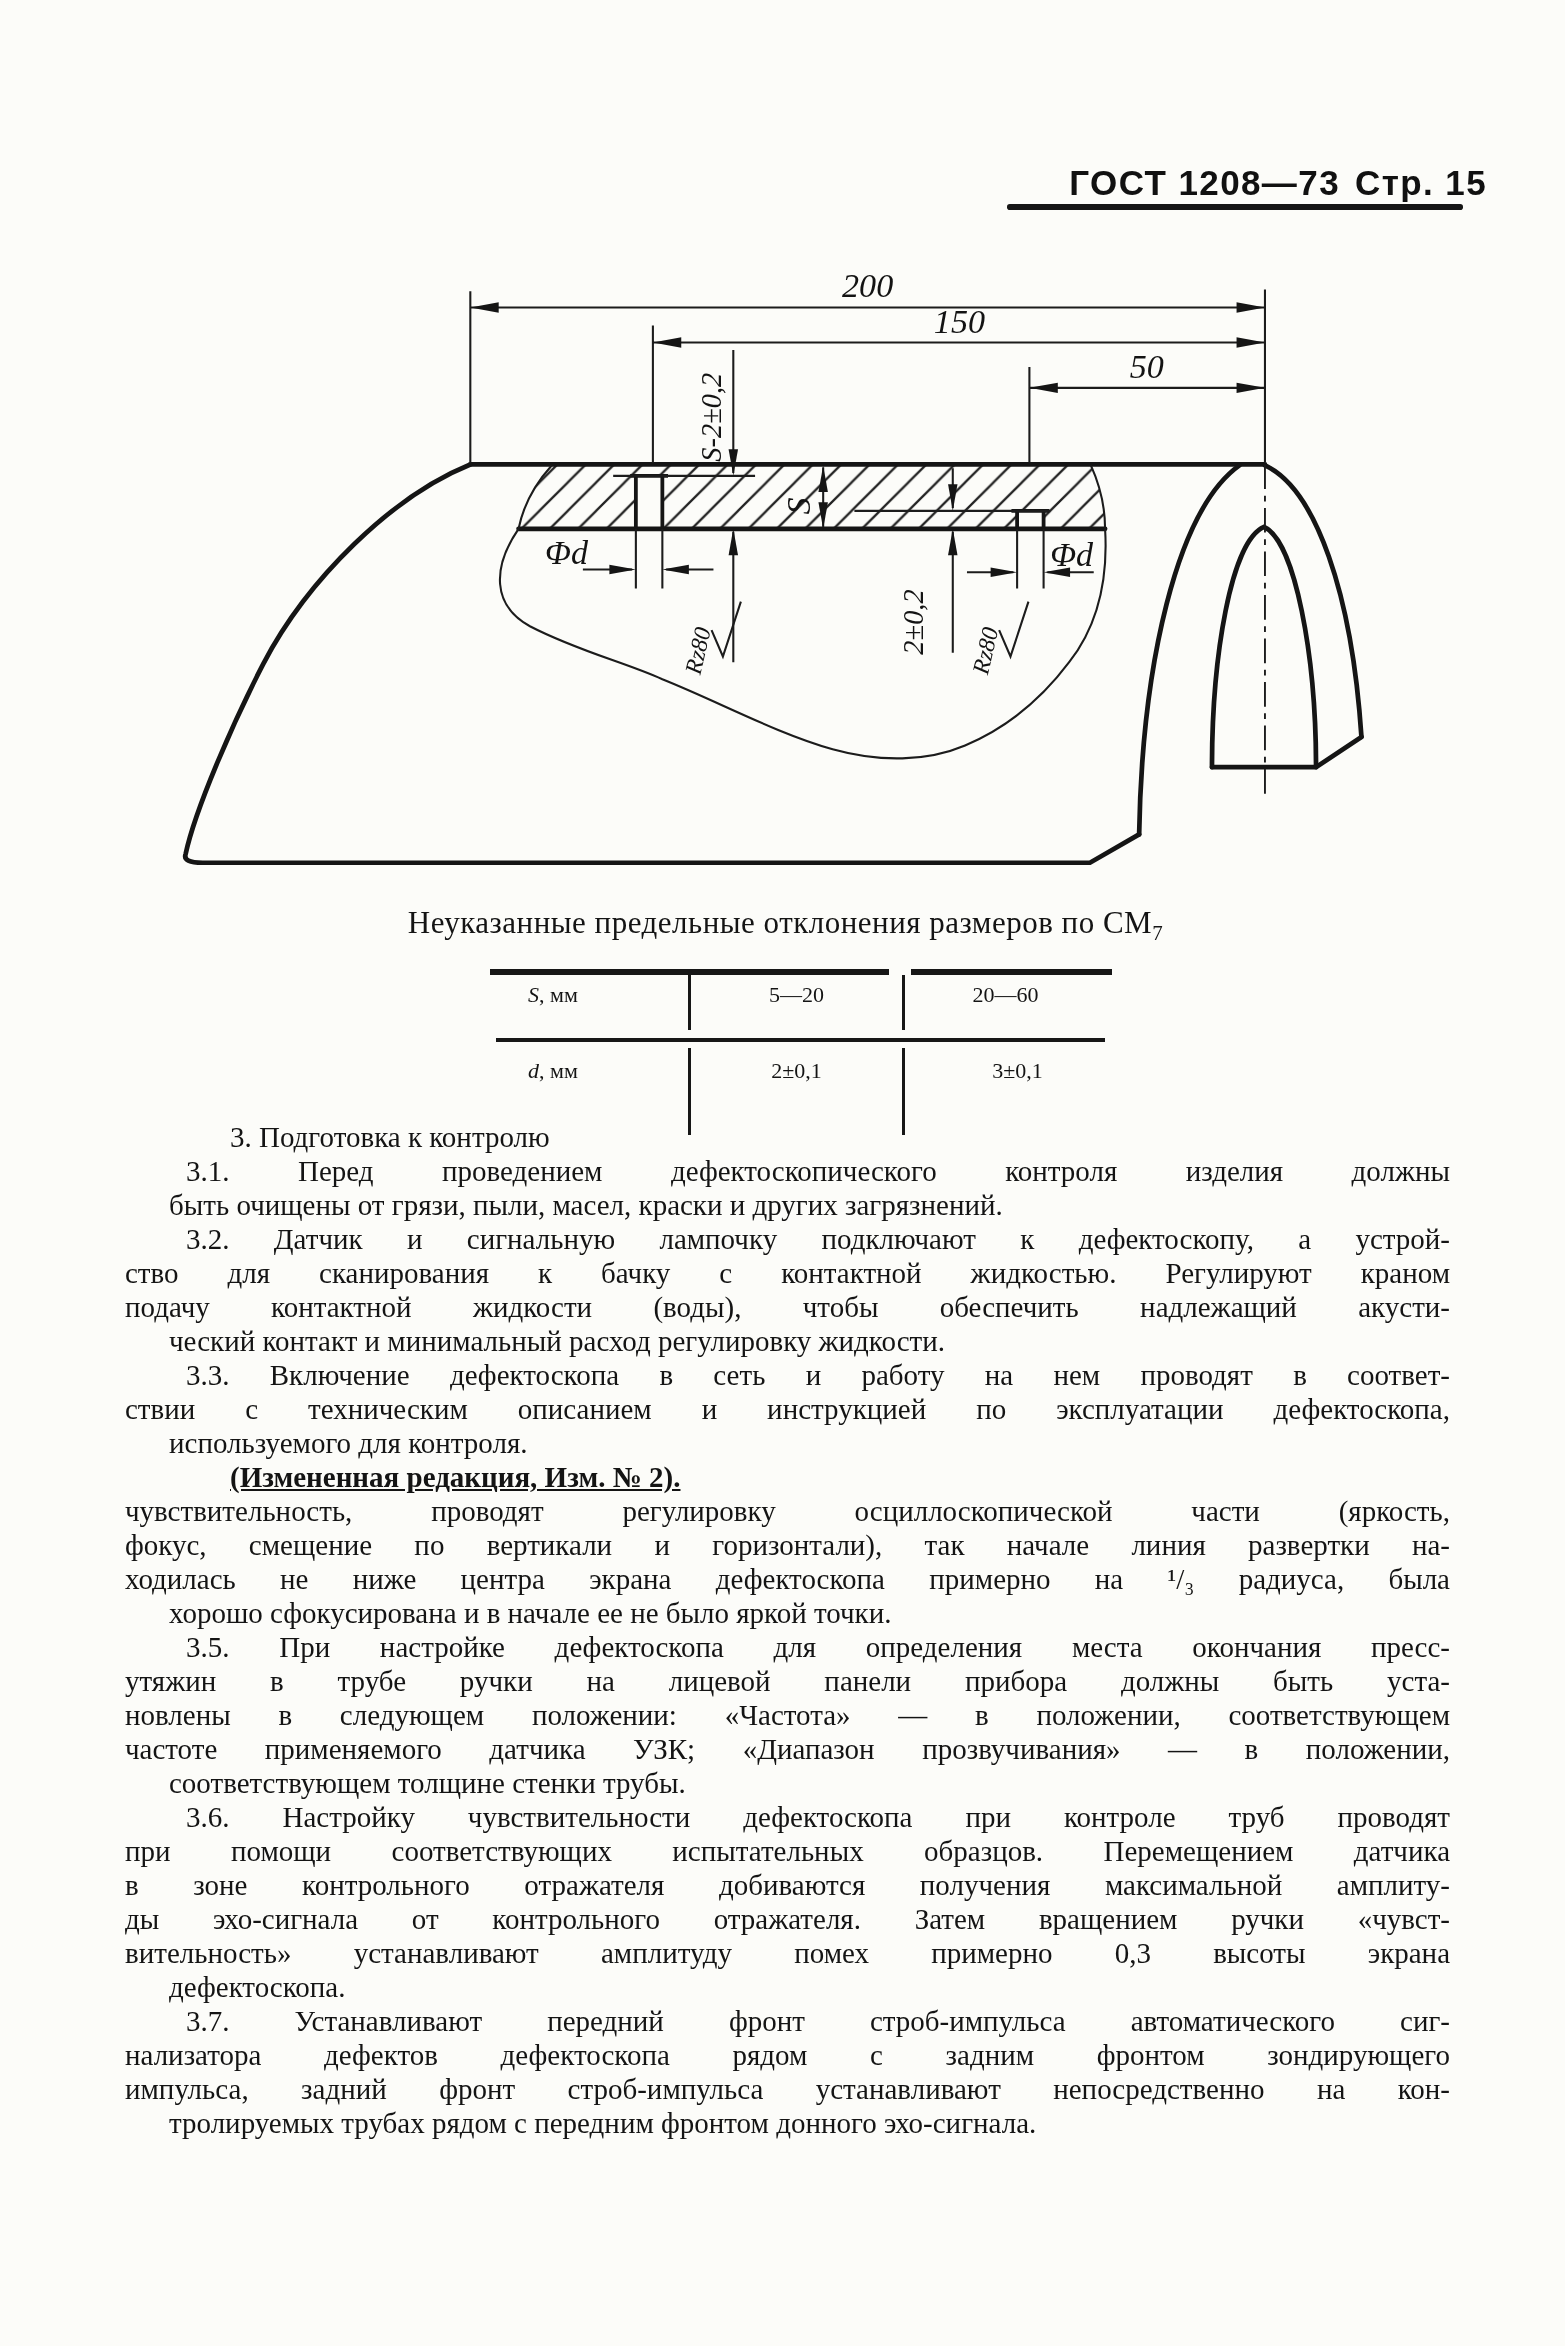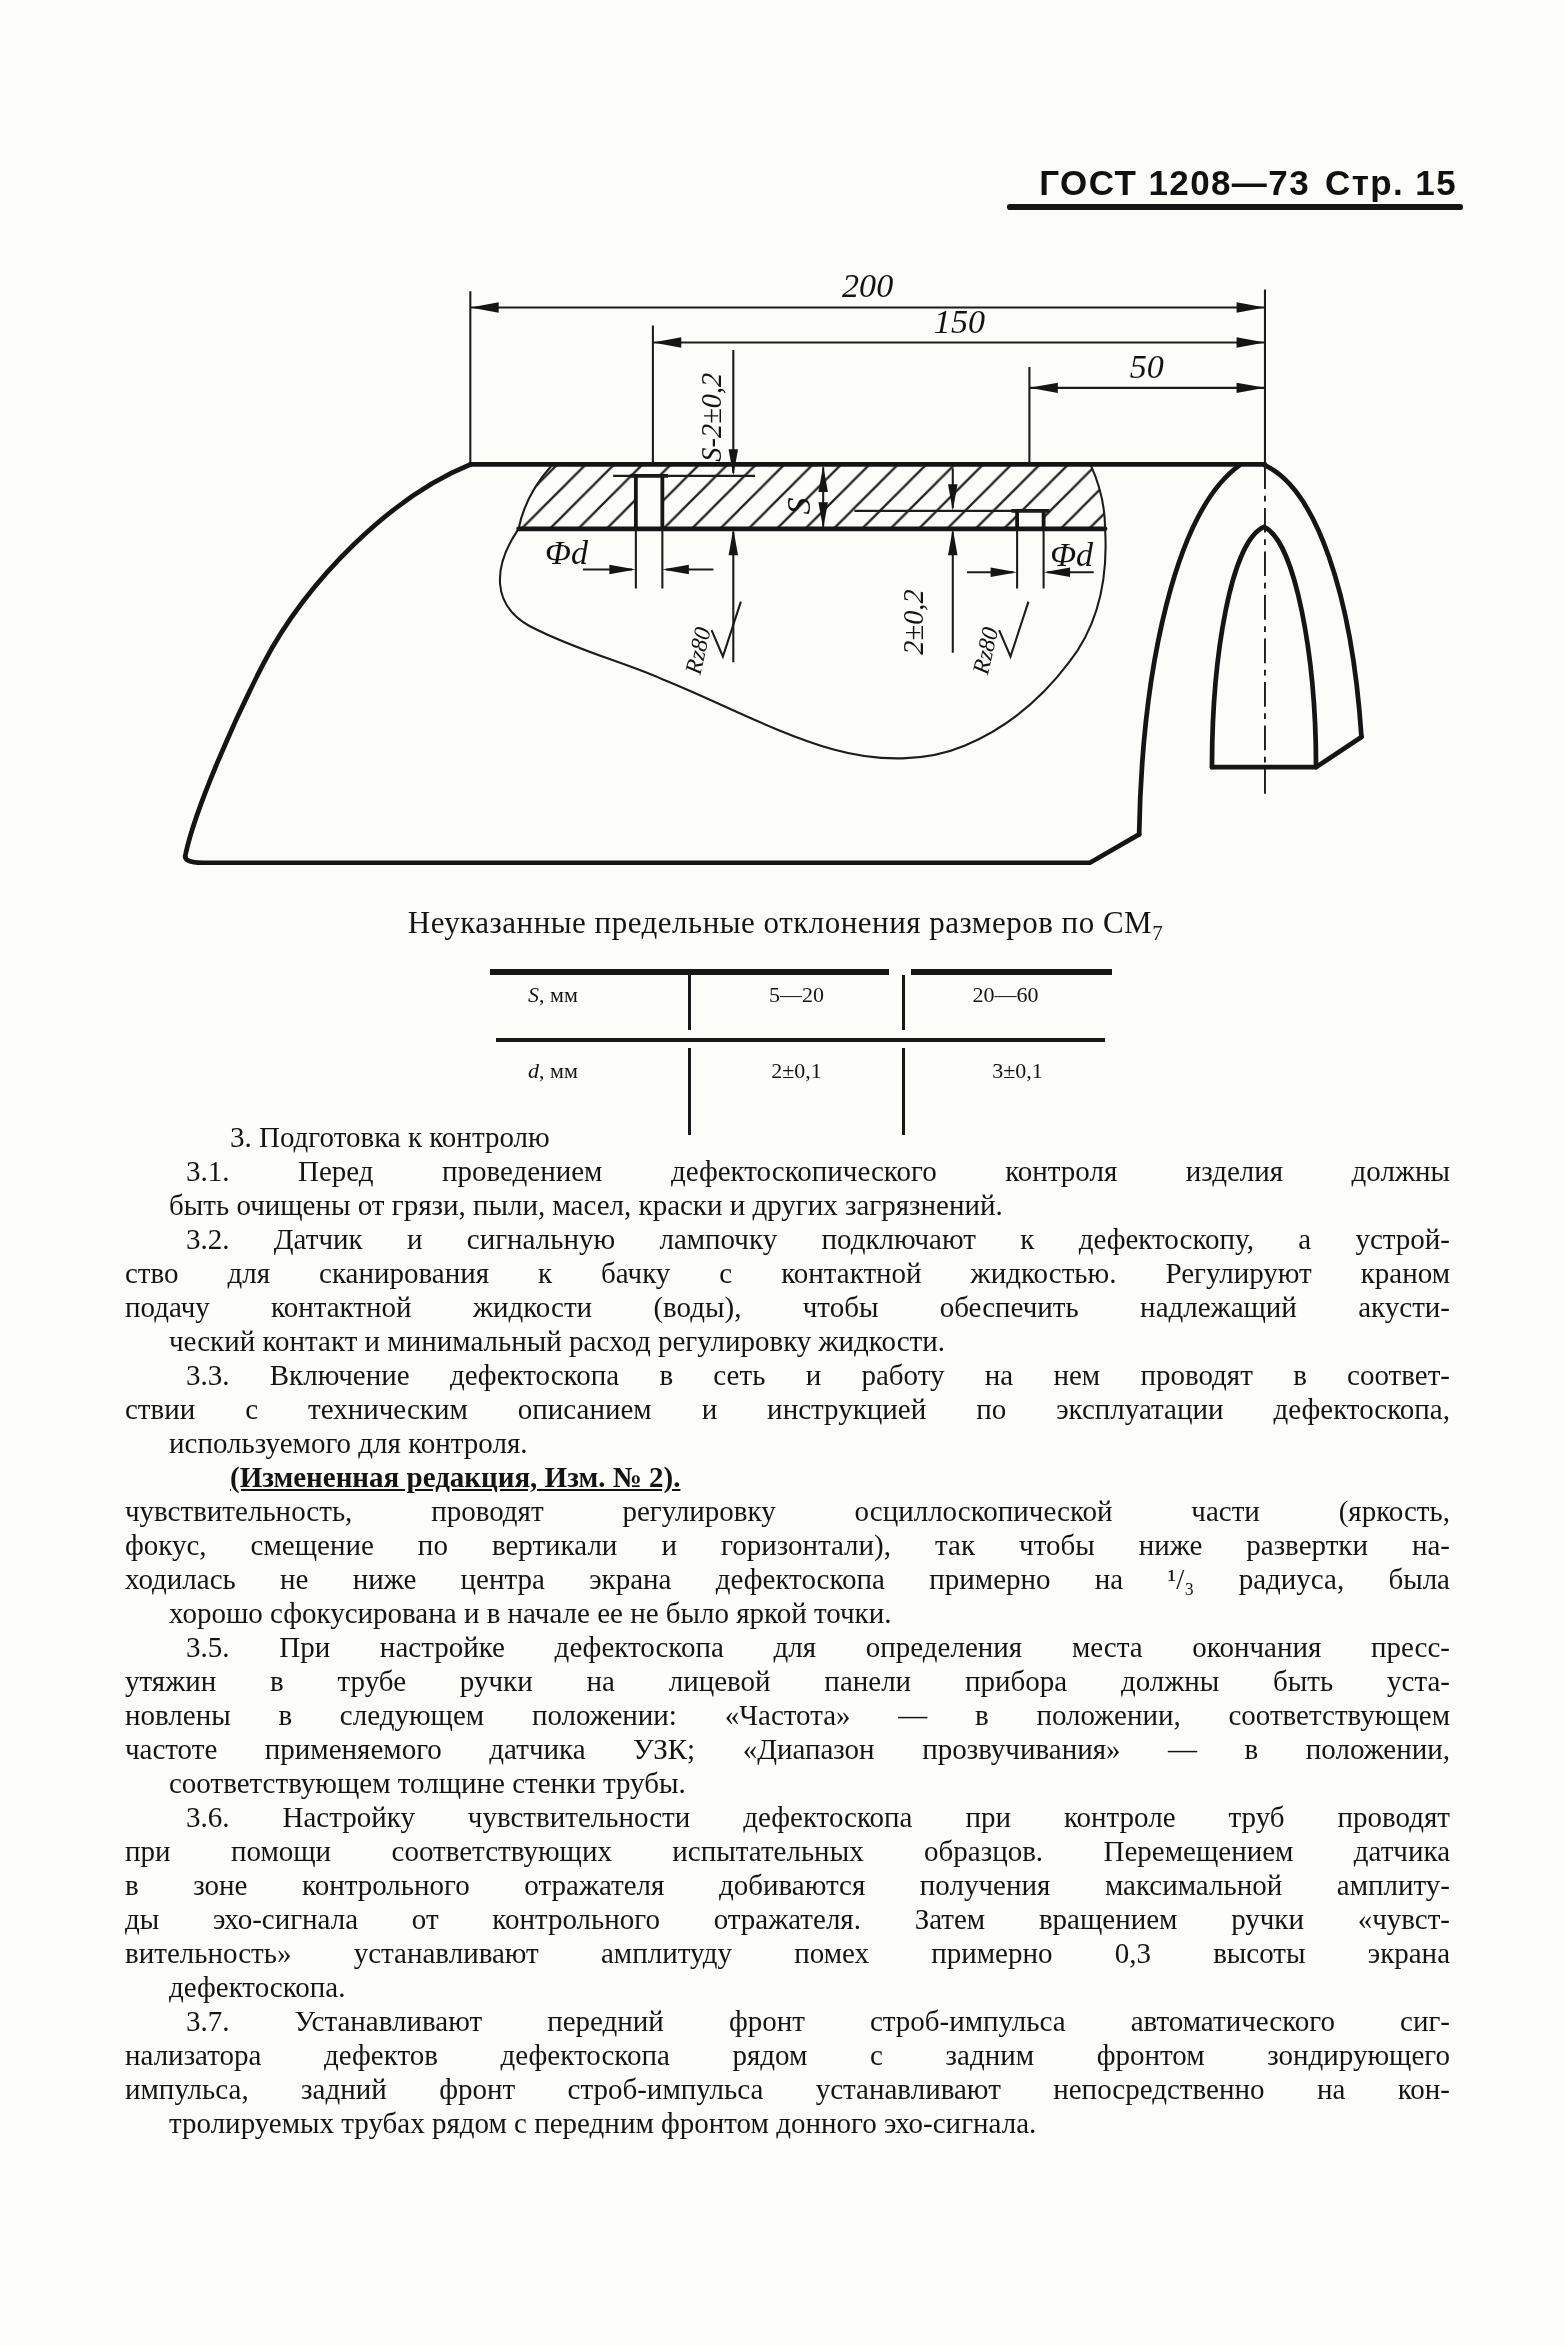--- a/index.html
+++ b/index.html
@@ -10,20 +10,21 @@
     overflow:hidden;
   }
   .abs{position:absolute;}
 
   
   #header{
     top:163px;left:0;width:1457px;text-align:right;
     font-family:"Liberation Sans","DejaVu Sans",sans-serif;
     font-weight:bold;font-size:35px;letter-spacing:1.4px;
     color:#111;
+    padding-left:30px;
   }
   #header .pg{margin-left:15px;}
   #header-rule{
     top:204px;left:1007px;width:456px;height:5.7px;background:#161616;border-radius:2.8px;
   }
 
   
   #draw{top:0;left:0;}
   #draw .thick{stroke:#151515;stroke-width:5;fill:none;stroke-linecap:round;}
   #draw .med{stroke:#151515;stroke-width:4;fill:none;stroke-linecap:butt;}
@@ -191,21 +192,21 @@
     <div class="ln end">быть очищены от грязи, пыли, масел, краски и других загрязнений.</div>
     <div class="ln ind">3.2. Датчик и сигнальную лампочку подключают к дефектоскопу, а устрой-</div>
     <div class="ln">ство для сканирования к бачку с контактной жидкостью. Регулируют краном</div>
     <div class="ln">подачу контактной жидкости (воды), чтобы обеспечить надлежащий акусти-</div>
     <div class="ln end">ческий контакт и минимальный расход регулировку жидкости.</div>
     <div class="ln ind">3.3. Включение дефектоскопа в сеть и работу на нем проводят в соответ-</div>
     <div class="ln">ствии с техническим описанием и инструкцией по эксплуатации дефектоскопа,</div>
     <div class="ln end">используемого для контроля.</div>
     <div class="ln end ind bold">(Измененная редакция, Изм. № 2).</div>
     <div class="ln">чувствительность, проводят регулировку осциллоскопической части (яркость,</div>
-    <div class="ln">фокус, смещение по вертикали и горизонтали), так чтобы ниже развертки на-</div>
+    <div class="ln">фокус, смещение по вертикали и горизонтали), так начале линия развертки на-</div>
     <div class="ln">ходилась не ниже центра экрана дефектоскопа примерно на ¹/₃ радиуса, была</div>
     <div class="ln end">хорошо сфокусирована и в начале ее не было яркой точки.</div>
     <div class="ln ind">3.5. При настройке дефектоскопа для определения места окончания пресс-</div>
     <div class="ln">утяжин в трубе ручки на лицевой панели прибора должны быть уста-</div>
     <div class="ln">новлены в следующем положении: «Частота» — в положении, соответствующем</div>
     <div class="ln">частоте применяемого датчика УЗК; «Диапазон прозвучивания» — в положении,</div>
     <div class="ln end">соответствующем толщине стенки трубы.</div>
     <div class="ln ind">3.6. Настройку чувствительности дефектоскопа при контроле труб проводят</div>
     <div class="ln">при помощи соответствующих испытательных образцов. Перемещением датчика</div>
     <div class="ln">в зоне контрольного отражателя добиваются получения максимальной амплиту-</div>

